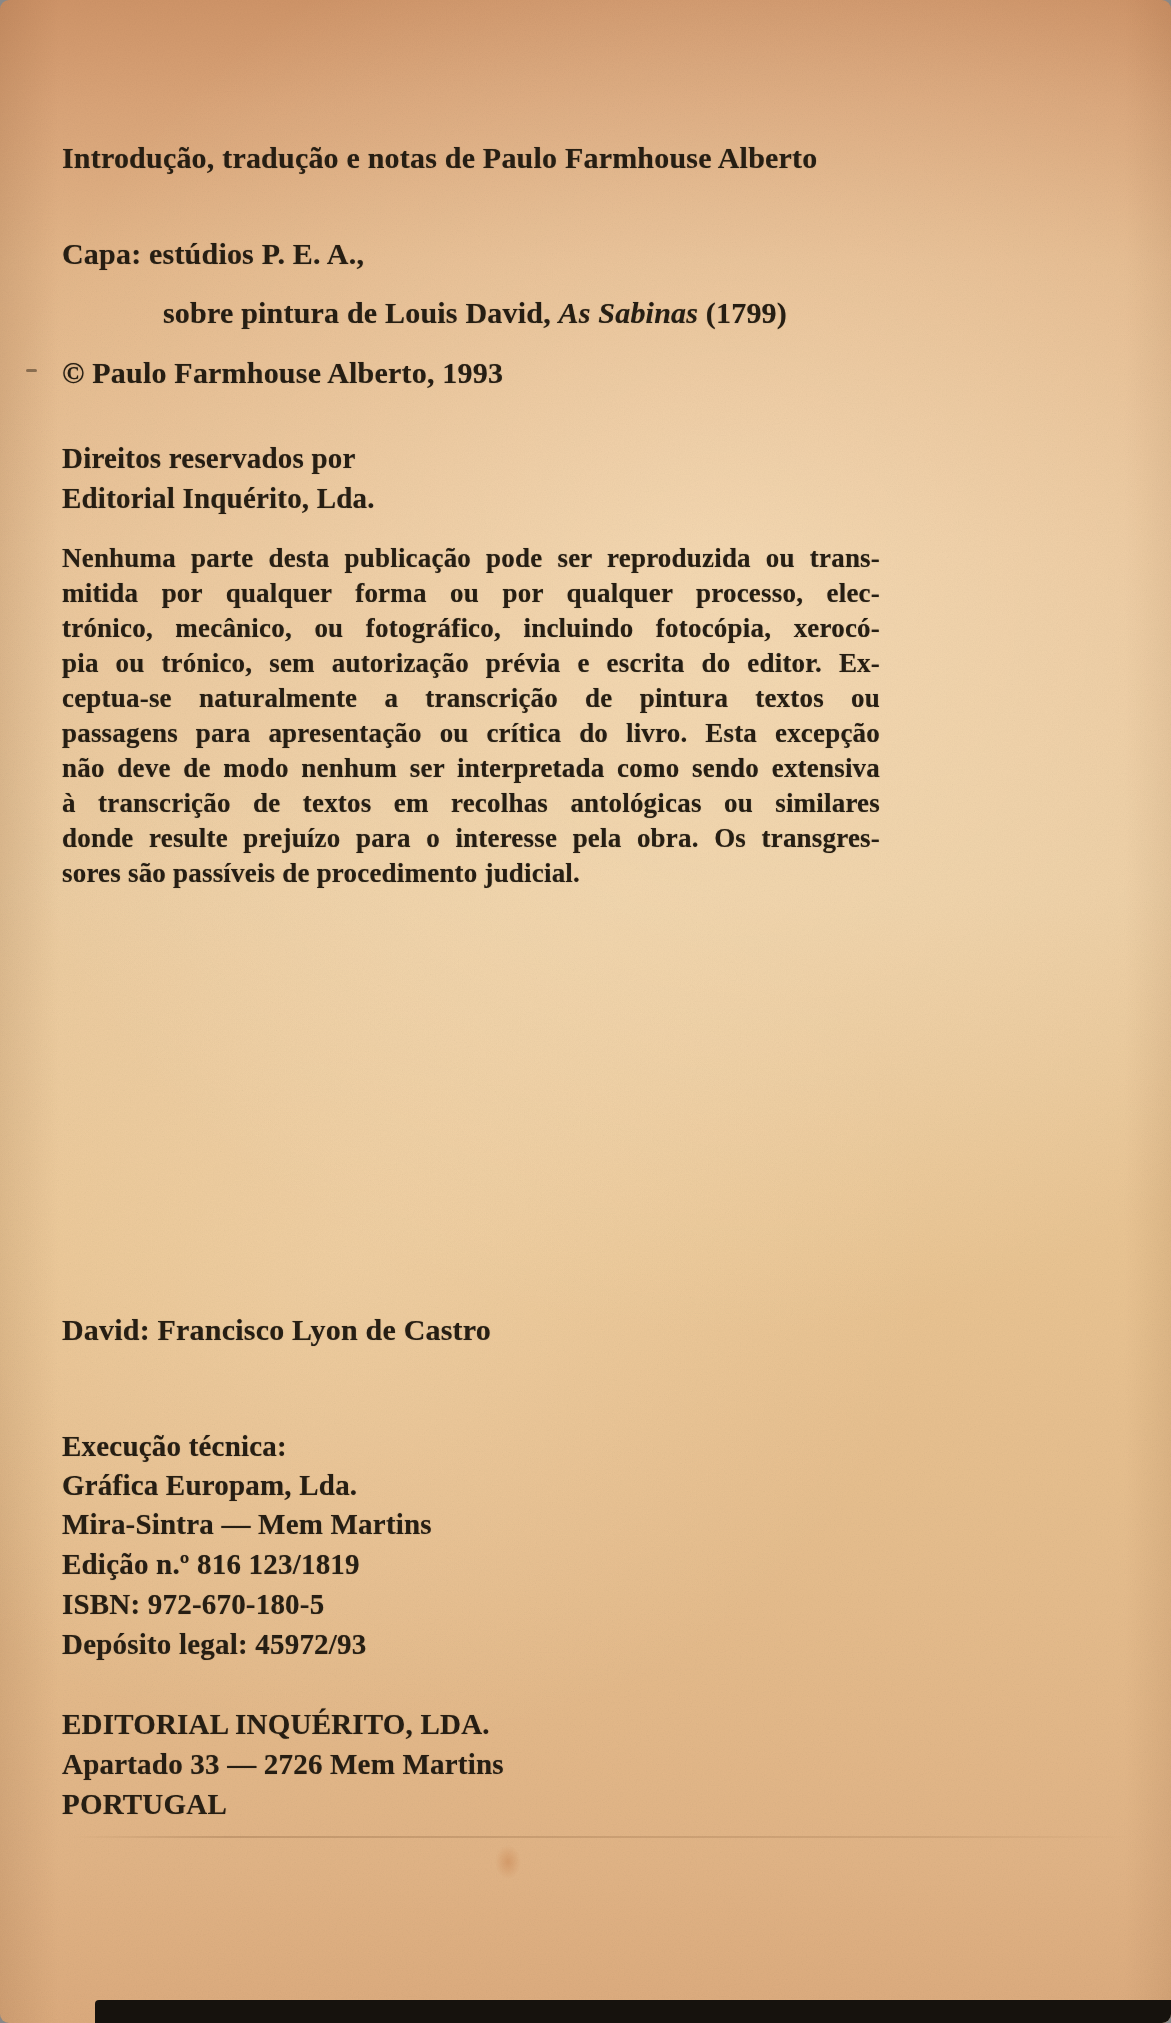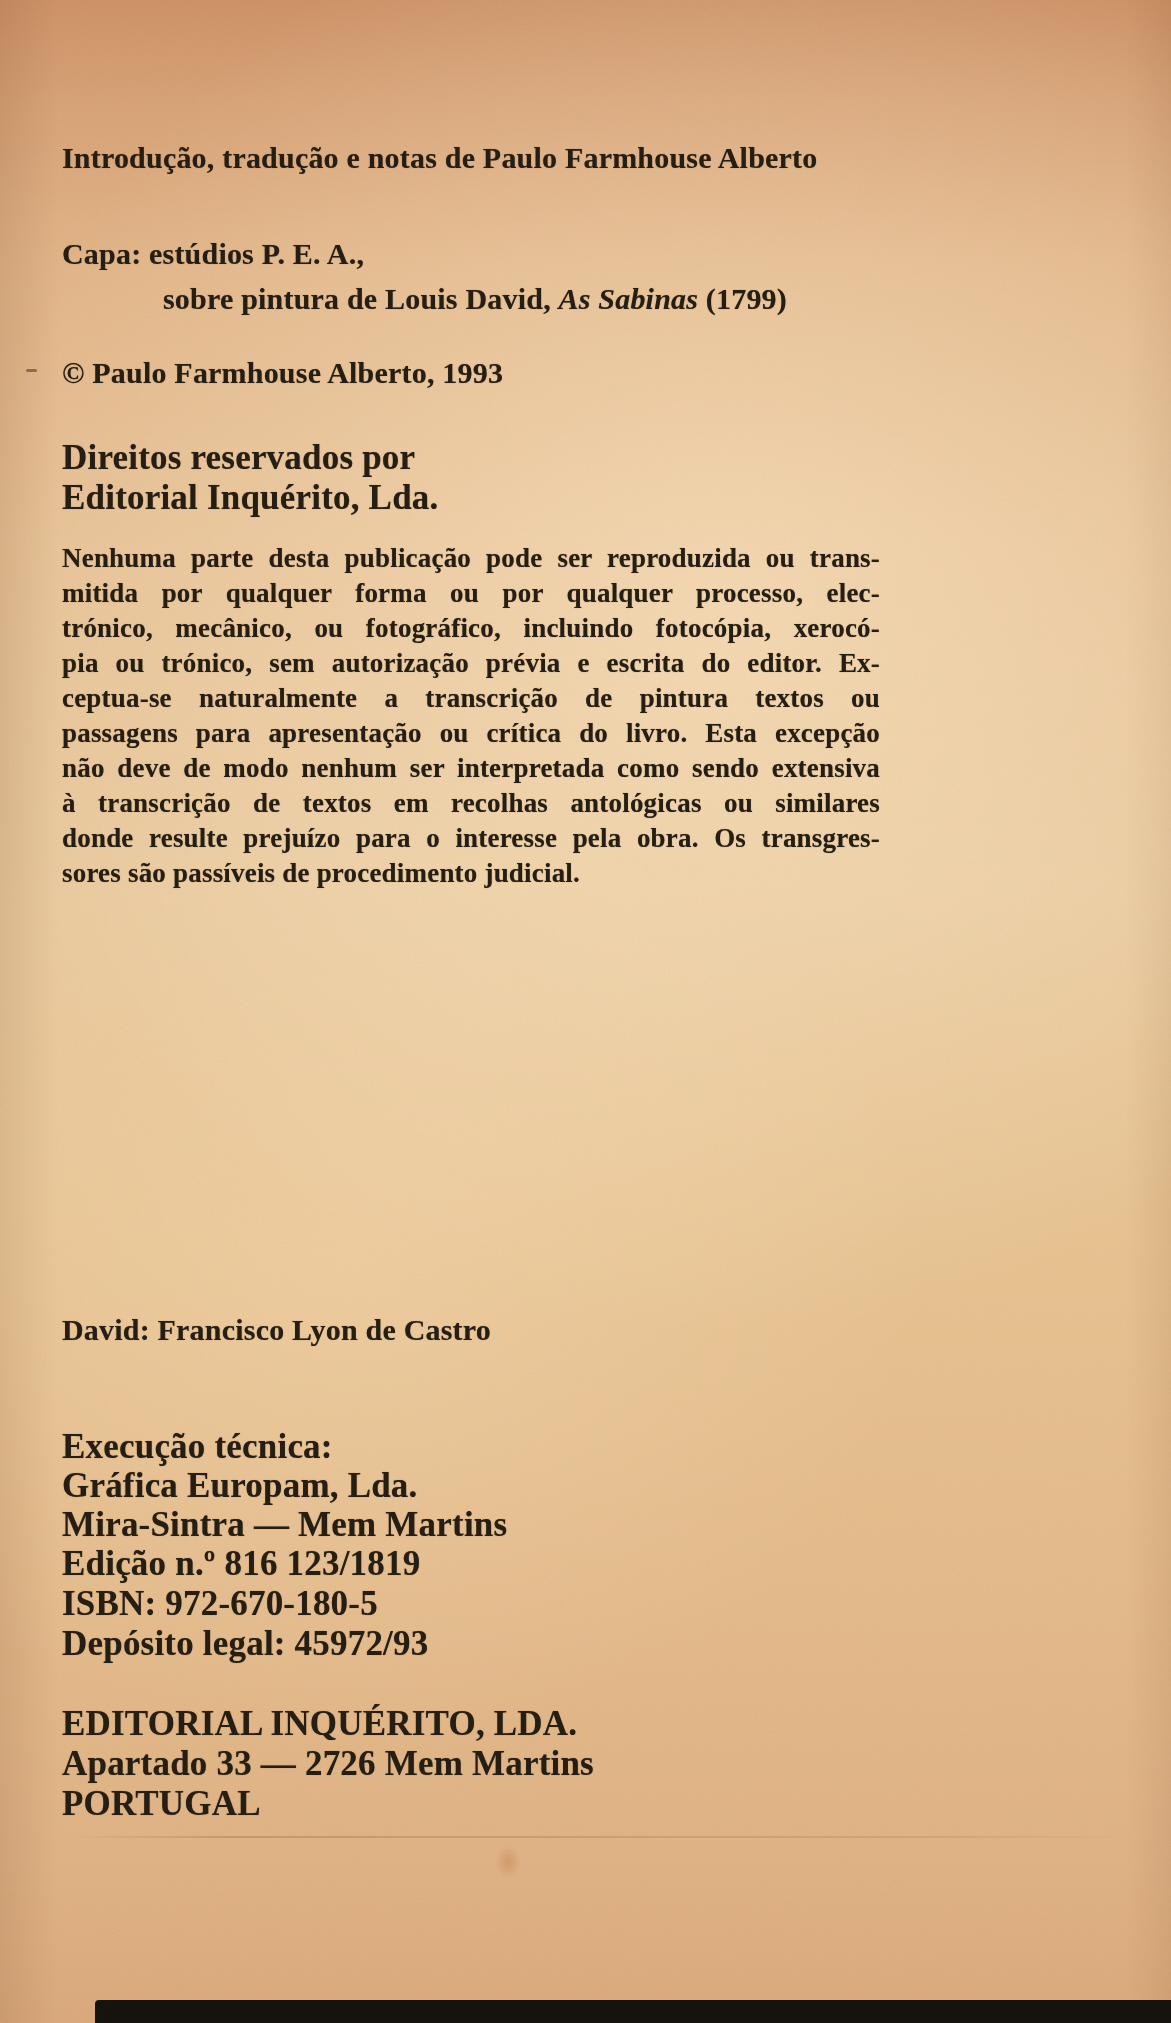--- a/index.html
+++ b/index.html
@@ -7,25 +7,26 @@
     position:relative;
     width:1171px;height:2023px;
     overflow:hidden;
     font-family:"Liberation Serif","DejaVu Serif",serif;
     color:#261e13;
     background:
       radial-gradient(90% 50% at 62% 30%, rgba(255,238,205,0.50), rgba(255,238,205,0) 72%),
       radial-gradient(70% 35% at 30% 62%, rgba(252,230,195,0.30), rgba(252,230,195,0) 70%),
       linear-gradient(90deg, rgba(120,70,35,0.14), rgba(120,70,35,0) 5%, rgba(120,70,35,0) 96%, rgba(120,70,35,0.10)),
       linear-gradient(180deg,#cf9468 0%,#d9a377 5%,#e3b689 13%,#e9c397 27%,#ebcb9f 44%,#e9c492 62%,#e5bc8c 79%,#e1b486 92%,#dcab7d 100%);
+    border-radius: 9px;
   }
   .tex{position:absolute;left:0;top:0;mix-blend-mode:multiply;opacity:.55;pointer-events:none;}
   .t{position:absolute;font-weight:700;letter-spacing:.2px;text-shadow:0 0 1px rgba(38,30,19,.45);}
   .fs30{font-size:30px;line-height:38px;}
-  .fs29{font-size:35px;line-height:40px;}
+  .fs29{font-size:29px;line-height:40px;}
   .legal{font-size:27px;line-height:35px;width:818px;}
   .legal .ln{text-align:justify;text-align-last:justify;}
   .legal .ln.last{text-align-last:left;}
   .ital{font-style:italic;}
   .crease{position:absolute;left:70px;right:36px;top:1836px;height:2px;
     background:linear-gradient(90deg,transparent,rgba(125,85,50,.28) 15%,rgba(125,85,50,.16) 80%,transparent);}
   .dash{position:absolute;left:26px;top:369px;width:11px;height:3px;background:rgba(70,52,34,.55);border-radius:2px;}
   .stain{position:absolute;left:495px;top:1845px;width:26px;height:34px;border-radius:50%;
     background:radial-gradient(closest-side,rgba(190,110,55,.35),rgba(190,110,55,0));}
   .scanbar{position:absolute;left:95px;right:0;bottom:0;height:23px;background:#16120d;border-radius:4px 0 0 0;}
@@ -40,21 +41,21 @@
       <feTurbulence type="fractalNoise" baseFrequency="0.82" numOctaves="2" seed="11"></feTurbulence>
       <feColorMatrix type="saturate" values="0"></feColorMatrix>
     </filter>
     <rect width="1171" height="2023" filter="url(#paperNoise)" opacity="0.16"></rect>
   </svg>
 
   <div class="t fs30" style="left:62px;top:139px;">Introdução, tradução e notas de Paulo Farmhouse Alberto</div>
 
   <div class="t fs30" style="left:62px;top:235px;">Capa: estúdios P. E. A.,</div>
 
-  <div class="t fs30" style="left:163px;top:280px;text-align:center;">
+  <div class="t fs30" style="left:163px;top:294px;text-align:center;">
     <span>sobre pintura de Louis David, </span><span class="ital">As Sabinas</span><span> (1799)</span>
   </div>
 
   <div class="dash"></div>
 
   <div class="t fs30" style="left:62px;top:354px;">© Paulo Farmhouse Alberto, 1993</div>
 
   <div class="t fs29" style="left:62px;top:438px;">
     <div>Direitos reservados por</div>
     <div>Editorial Inquérito, Lda.</div>

